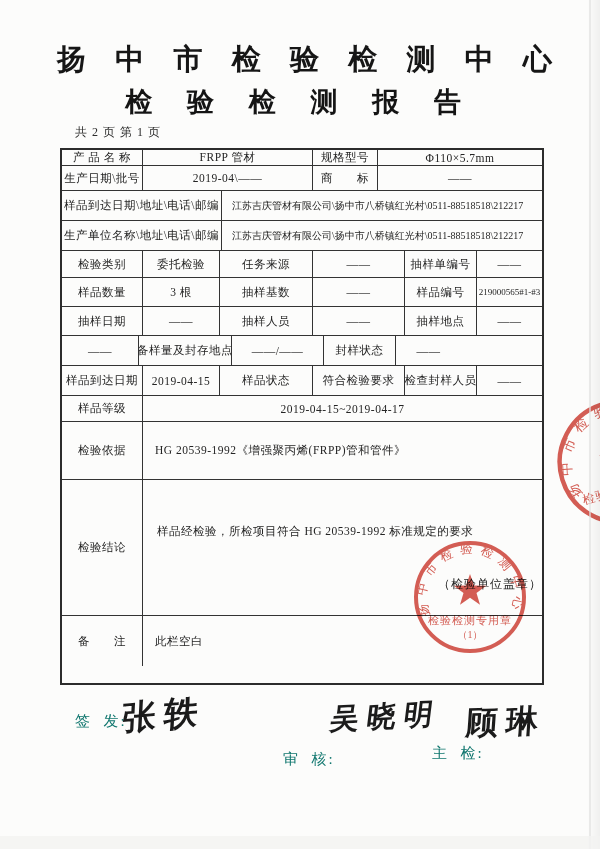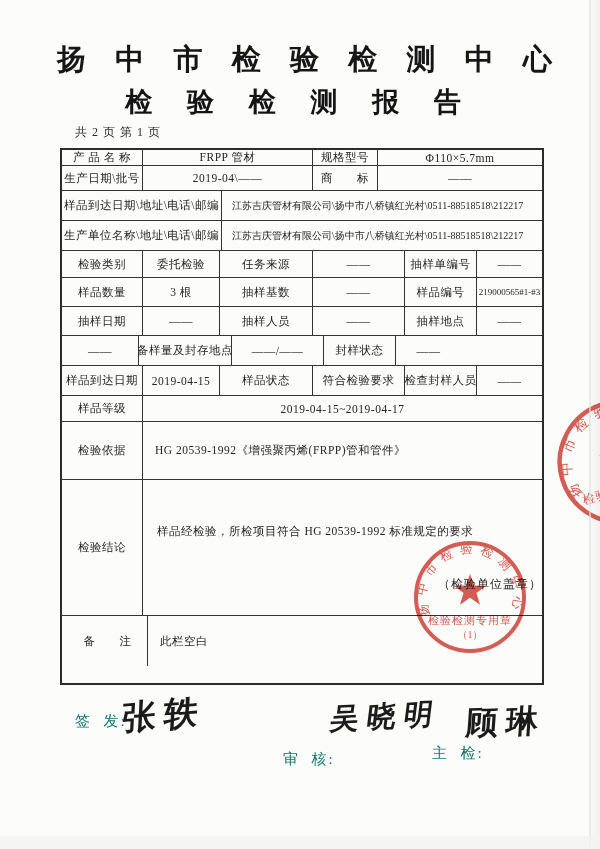--- a/index.html
+++ b/index.html
@@ -25,21 +25,21 @@
     position:absolute;top:124px;left:75px;right:44px;
     display:flex;justify-content:space-between;
     font-size:12px;letter-spacing:1px;color:#2c2c2c;
   }
   
   .tbl{
     position:absolute;left:60px;top:148px;width:484px;height:537px;
     border:2px solid #2c2c2c;background:transparent;box-sizing:border-box;
   }
   .tr{display:flex;border-bottom:1px solid #333;box-sizing:border-box;}
-  .tr:last-child{border-bottom:none;margin-left:6px;}
+  .tr:last-child{border-bottom:none;}
   .c{
     box-sizing:border-box;border-right:1px solid #333;
     display:flex;align-items:center;justify-content:center;
     font-size:11.5px;letter-spacing:.5px;color:#242424;
     overflow:hidden;white-space:nowrap;
   }
   .c.last{border-right:none;}
   .c.left{justify-content:flex-start;padding-left:12px;text-align:right;}
   .c.small{font-size:10px;letter-spacing:0;padding-left:10px;}
   .c.tiny{font-size:9px;letter-spacing:0;}

